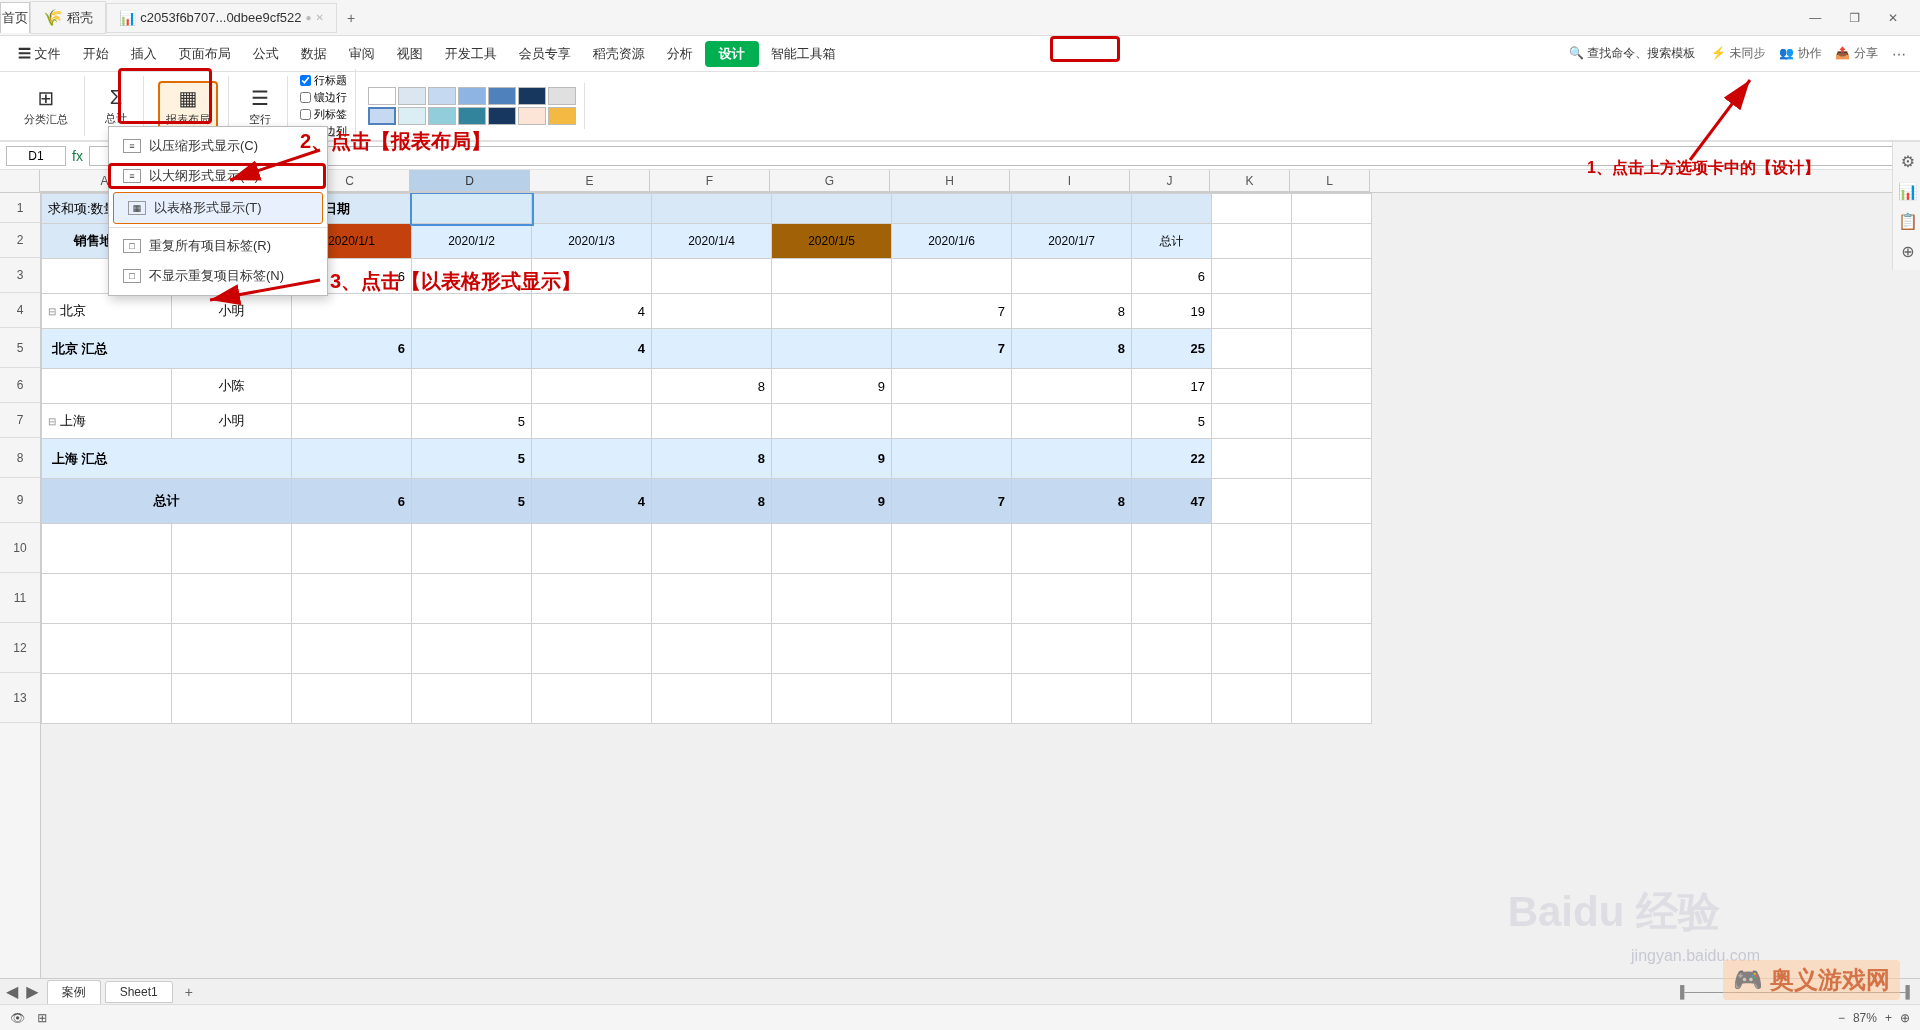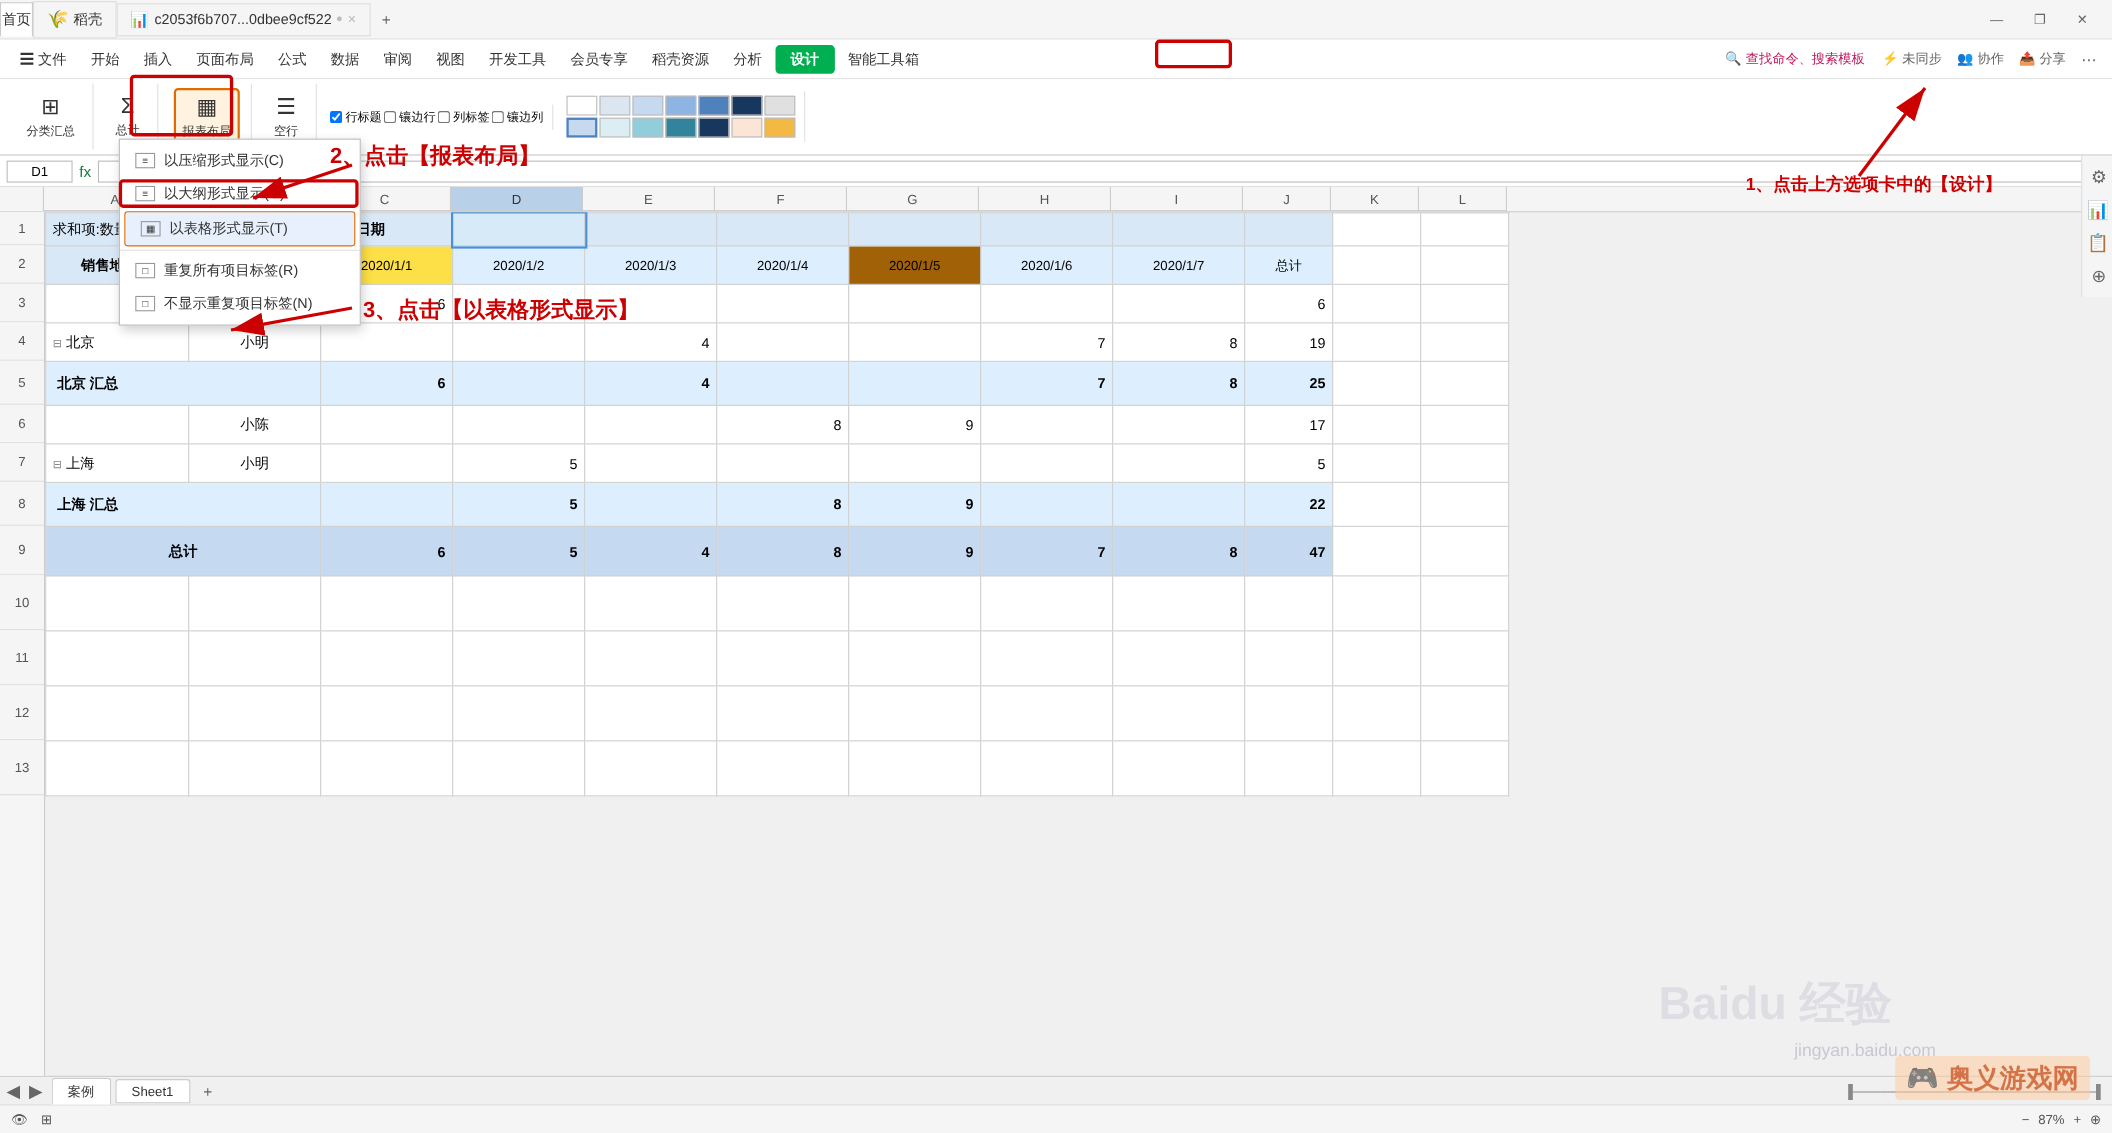--- a/index.html
+++ b/index.html
@@ -23,21 +23,21 @@
     .toolbar { display: flex; align-items: center; height: 70px; background: #fff; border-bottom: 2px solid #e0e0e0; padding: 4px 8px; gap: 4px; }
     .toolbar-group { display: flex; flex-direction: column; align-items: center; border-right: 1px solid #e0e0e0; padding: 0 10px; height: 60px; justify-content: center; gap: 2px; }
     .toolbar-group:last-child { border-right: none; }
     .tb-btn { display: flex; flex-direction: column; align-items: center; font-size: 11px; color: #333; cursor: pointer; padding: 3px 6px; border-radius: 3px; }
     .tb-btn .icon { font-size: 20px; margin-bottom: 2px; }
     .tb-btn.active-btn { border: 2px solid #e06c00; border-radius: 4px; background: #fff3e0; }
 
     .toolbar-section { display: flex; align-items: flex-start; padding: 4px 8px; border-right: 1px solid #e0e0e0; }
 
     
-    .cb-group { display: flex; flex-direction: row; gap: 2px; font-size: 11px; }
+    .cb-group { display: flex; flex-direction: column; gap: 2px; font-size: 11px; }
     .cb-row { display: flex; align-items: center; gap: 3px; }
     .cb-row input[type=checkbox] { width: 11px; height: 11px; }
 
     
     .style-grid { display: grid; grid-template-columns: repeat(7, 28px); gap: 2px; }
     .style-cell { width: 28px; height: 18px; border: 1px solid #bbb; background: #e8f4fd; cursor: pointer; }
     .style-cell:nth-child(1) { background: #c6e0f5; }
     .style-cell:nth-child(2) { background: #d0e8f0; }
 
     
@@ -126,21 +126,21 @@
   <span class="menu-item">数据</span>
   <span class="menu-item">审阅</span>
   <span class="menu-item">视图</span>
   <span class="menu-item">开发工具</span>
   <span class="menu-item">会员专享</span>
   <span class="menu-item">稻壳资源</span>
   <span class="menu-item">分析</span>
   <span class="menu-item highlight">设计</span>
   <span class="menu-item">智能工具箱</span>
   <span style="flex:1;"></span>
-  <span style="font-size:12px;color:#be185d;display:flex;align-items:center;gap:4px;padding:0 8px;">🔍 查找命令、搜索模板</span>
+  <span style="font-size:12px;color:#404040;display:flex;align-items:center;gap:4px;padding:0 8px;">🔍 查找命令、搜索模板</span>
   <span style="font-size:12px;color:#666;padding:0 6px;">⚡ 未同步</span>
   <span style="font-size:12px;color:#666;padding:0 6px;">👥 协作</span>
   <span style="font-size:12px;color:#666;padding:0 6px;">📤 分享</span>
   <span style="font-size:14px;color:#666;padding:0 6px;">⋯</span>
 </div>
 
 <div class="toolbar">
 
   <div class="toolbar-group">
     <div class="tb-btn">
@@ -265,21 +265,21 @@
           <td style="width:120px;background:#d9e8f7;"></td>
           <td style="width:120px;background:#d9e8f7;"></td>
           <td style="width:80px;background:#d9e8f7;"></td>
           <td style="width:80px;"></td>
           <td style="width:80px;"></td>
         </tr>
 
         <tr>
           <td style="height:35px;background:#d9e8f7;font-weight:bold;" class="center">销售地区 <span style="font-size:10px;">▼</span></td>
           <td style="background:#d9e8f7;font-weight:bold;" class="center">销售人员 <span style="font-size:10px;">▼</span></td>
-          <td style="background:#fde047;" class="date-header">2020/1/1</td>
+          <td style="background:#c2410c;" class="date-header">2020/1/1</td>
           <td style="background:#ddeeff;" class="date-header">2020/1/2</td>
           <td style="background:#ddeeff;" class="date-header">2020/1/3</td>
           <td style="background:#ddeeff;" class="date-header">2020/1/4</td>
           <td style="background:#a16207;" class="date-header">2020/1/5</td>
           <td style="background:#ddeeff;" class="date-header">2020/1/6</td>
           <td style="background:#ddeeff;" class="date-header">2020/1/7</td>
           <td style="background:#ddeeff;" class="date-header">总计</td>
           <td></td>
           <td></td>
         </tr>

